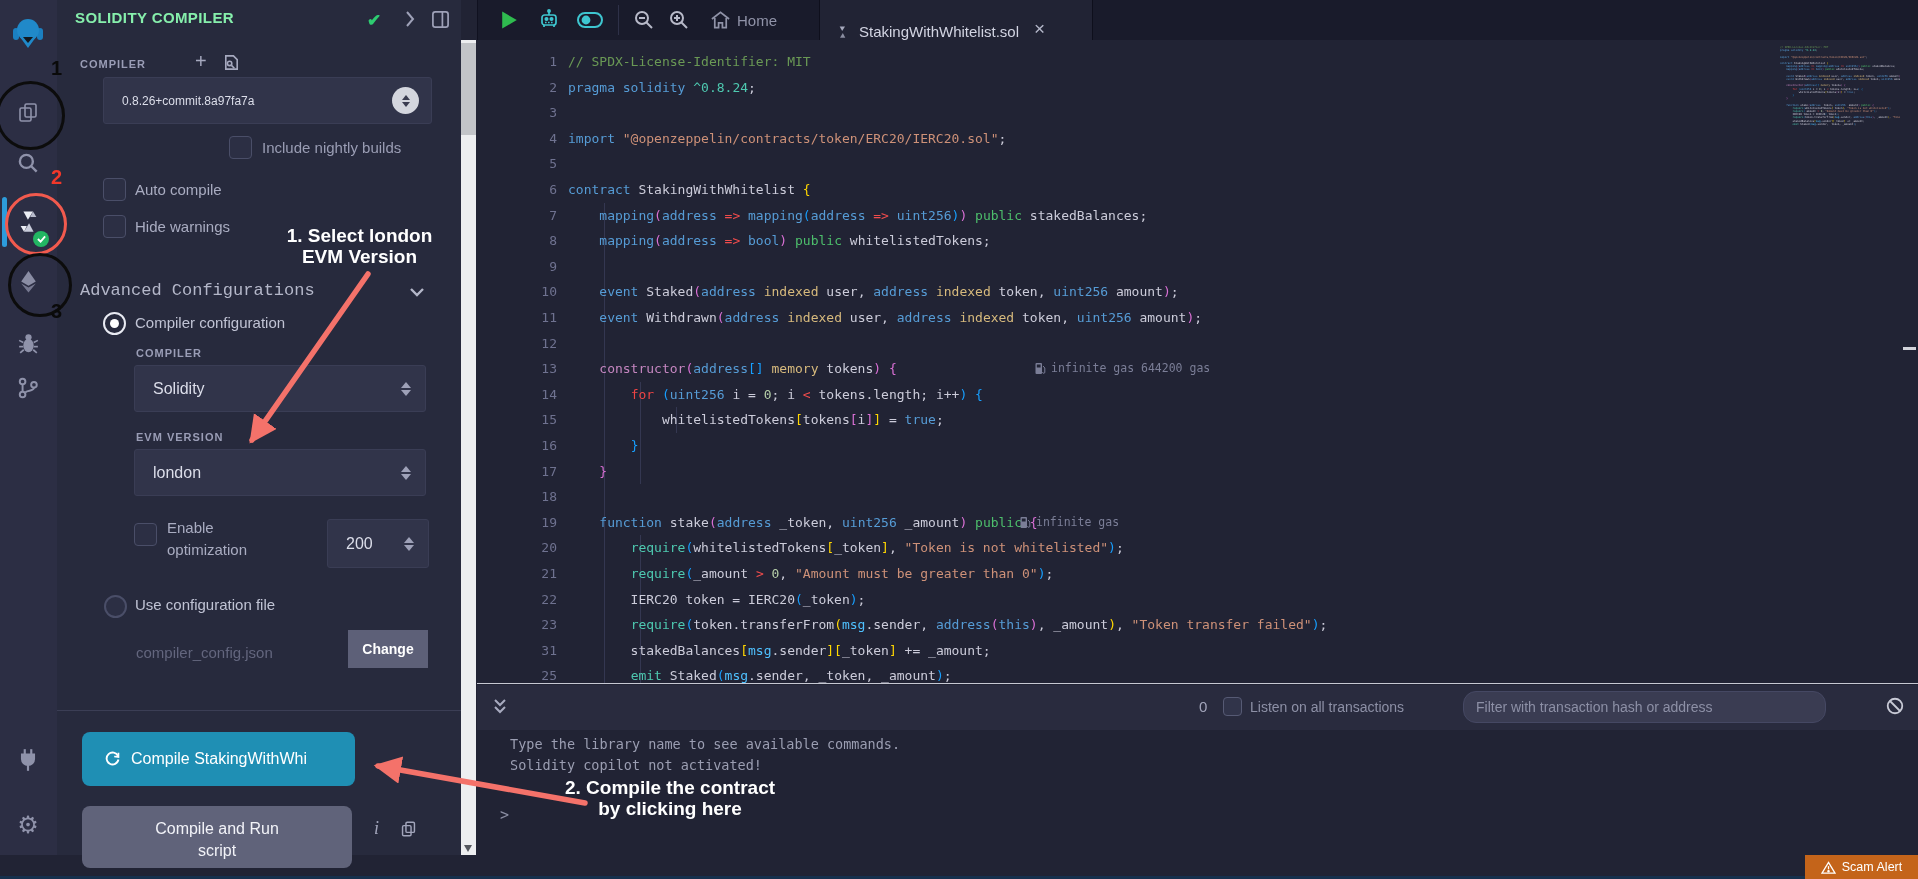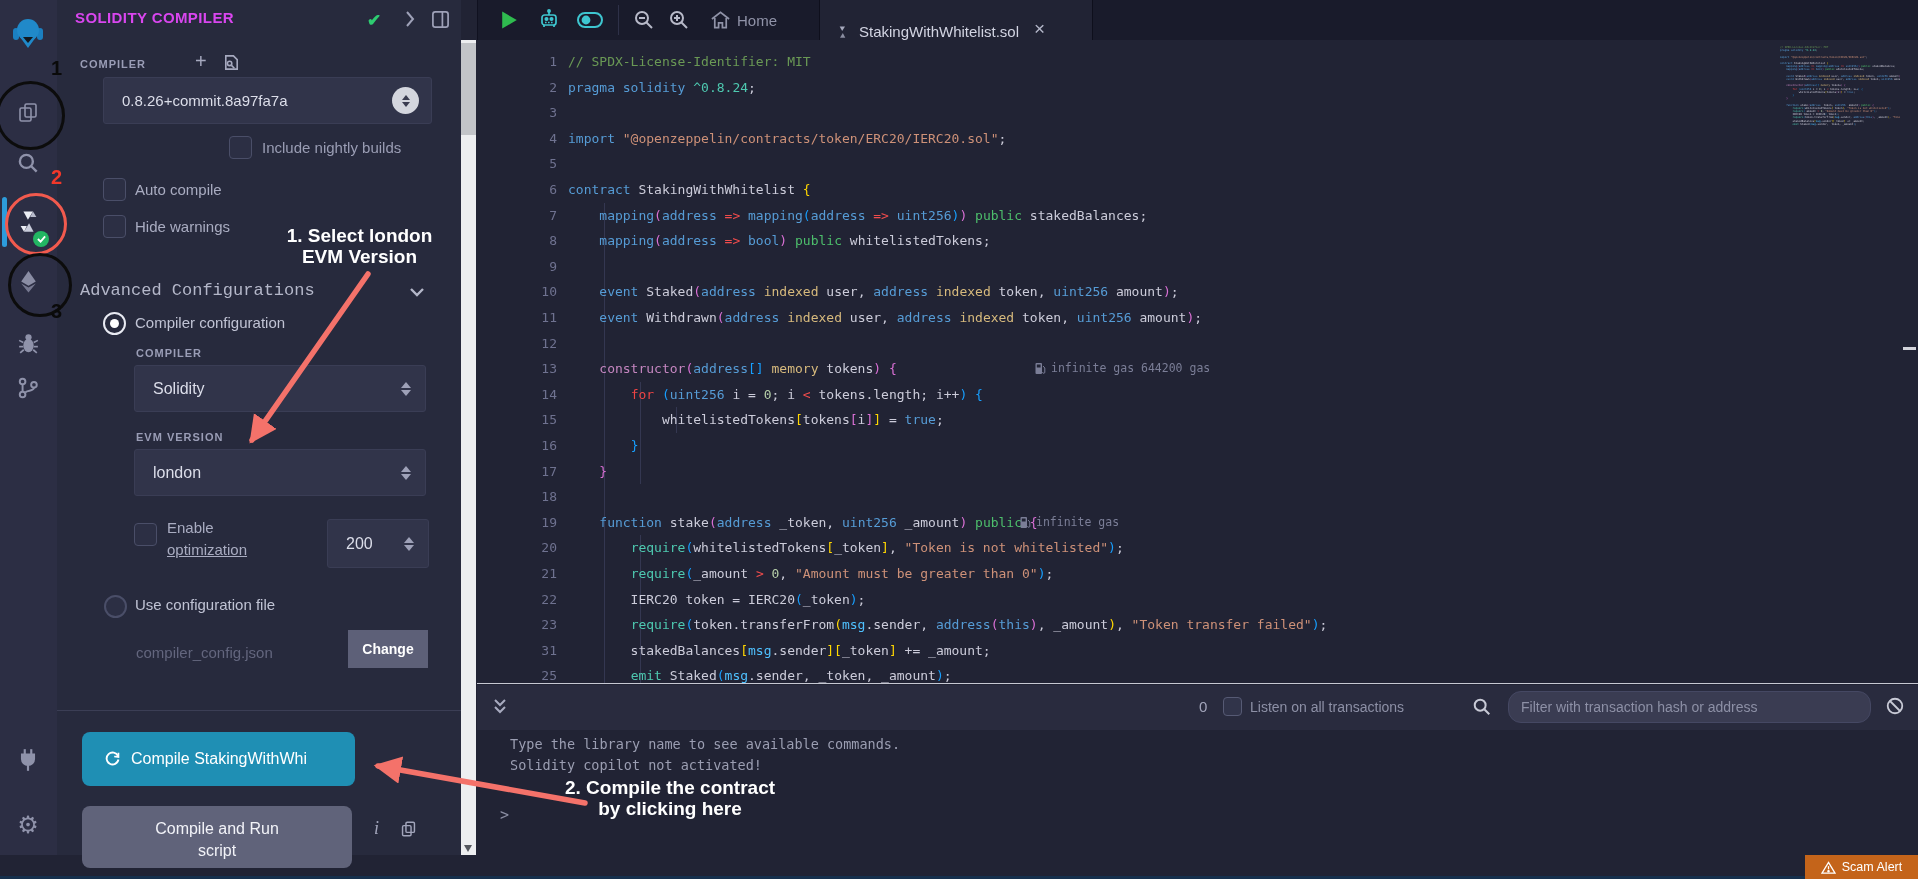--- a/index.html
+++ b/index.html
@@ -9,24 +9,24 @@
 
   
   #rail{position:absolute;left:0;top:0;width:57px;height:855px;background:#2c2e44;border-right:1px solid #1d1f30;}
   .rail-icon{position:absolute;left:0;width:56px;height:46px;display:flex;align-items:center;justify-content:center;color:#8f92aa;cursor:pointer;}
   .rail-icon svg{display:block;}
   #active-bar{position:absolute;left:2px;top:197px;width:5px;height:50px;background:#2d9cdb;border-radius:3px;}
   #compiler-badge{position:absolute;left:33px;top:231px;width:16px;height:16px;border-radius:50%;background:#23b663;display:flex;align-items:center;justify-content:center;}
 
   
   #panel{position:absolute;left:57px;top:0;width:404px;height:855px;background:#272a3d;}
-  #panel-title{position:absolute;left:18px;top:9px;font-size:15px;font-weight:700;letter-spacing:.4px;color:#d946ef;}
+  #panel-title{position:absolute;left:18px;top:9px;font-size:15px;font-weight:700;letter-spacing:.4px;color:#86efac;}
   .sec-label{font-size:11px;letter-spacing:1px;color:#9a9db6;font-weight:700;}
   .sel{position:absolute;background:#31344a;border:1px solid #3a3d55;border-radius:3px;display:flex;align-items:center;color:#dcdeea;}
-  .sel .sel-txt{font-size:15px;padding-left:18px;}
+  .sel .sel-txt{font-size:12px;padding-left:18px;}
   .updown{position:absolute;right:14px;top:50%;transform:translateY(-50%);display:flex;flex-direction:column;gap:2px;}
   .updown i{display:block;width:0;height:0;border-left:5px solid transparent;border-right:5px solid transparent;}
   .updown i.u{border-bottom:6px solid #9ea1b8;}
   .updown i.d{border-top:6px solid #9ea1b8;}
   .cb{position:absolute;width:21px;height:21px;background:#2c2f44;border:1.5px solid #4a4e68;border-radius:4px;}
   .cb.small{width:17px;height:17px;background:#31344a;border-color:#565a74;}
   .cblabel{position:absolute;font-size:15px;color:#a9acc1;}
   .radio{position:absolute;width:19px;height:19px;border-radius:50%;}
   .radio.sel-on{border:2px solid #e8eaf2;display:flex;align-items:center;justify-content:center;}
   .radio.sel-on::after{content:"";width:9px;height:9px;border-radius:50%;background:#ffffff;}
@@ -63,21 +63,21 @@
   .tk-b1{color:#ffd700;} .tk-b2{color:#da70d6;} .tk-b3{color:#179fff;}
   #minimap{position:absolute;left:1303px;top:6px;width:120px;overflow:hidden;}
   #minimap .mrow{white-space:pre;font-family:"DejaVu Sans Mono",monospace;font-size:2.6px;line-height:3.2px;}
   #editor-scroll-marker{position:absolute;left:1903px;top:347px;width:13px;height:3px;background:#d2d3da;}
 
   
   #terminal{position:absolute;left:477px;top:683px;width:1441px;height:172px;background:#212334;border-top:1.5px solid #c6c8d2;}
   #term-bar{position:absolute;left:0;top:1px;width:1441px;height:45px;background:#292b3e;display:block;}
   #term-count{position:absolute;left:722px;top:13px;font-size:15px;color:#a2a5ba;}
   #term-listen-label{position:absolute;left:773px;top:14px;font-size:14px;color:#8d90a6;}
-  #term-input{position:absolute;left:1031px;top:6px;width:363px;height:32px;background:#3a3c52;border:1px solid #454863;border-radius:13px;color:#c6c9da;font-size:14px;padding:0 12px;box-sizing:border-box;font-family:"Liberation Sans",sans-serif;}
+  #term-input{position:absolute;left:986px;top:6px;width:363px;height:32px;background:#3a3c52;border:1px solid #454863;border-radius:13px;color:#c6c9da;font-size:14px;padding:0 12px;box-sizing:border-box;font-family:"Liberation Sans",sans-serif;}
   #term-input::placeholder{color:#8d90a6;}
   .term-line{position:absolute;left:33px;white-space:pre;font-family:"DejaVu Sans Mono",monospace;font-size:13.5px;color:#9b9eb2;}
   #term-prompt{position:absolute;left:23px;top:122px;font-family:"DejaVu Sans Mono",monospace;font-size:15px;color:#8a8da2;}
 
   
   #statusbar{position:absolute;left:0;top:855px;width:1918px;height:21px;background:#3e5a6e;color:#eef1f5;font-size:13px;}
   #statusbar-strip{position:absolute;left:0;top:876px;width:1918px;height:3px;background:#16304d;}
   #status-left{position:absolute;left:46px;top:3px;cursor:pointer;}
   #status-tip{position:absolute;left:925px;top:3px;display:flex;gap:6px;align-items:center;}
   #status-copilot{position:absolute;left:1638px;top:3px;cursor:pointer;}
@@ -235,21 +235,21 @@
     <div class="sel" style="left:77px;top:449px;width:290px;height:45px;">
       <span class="sel-txt" style="font-size:16px;">london</span>
       <span class="updown">
           <i class="u"></i>
           <i class="d"></i>
         </span>
     </div>
 
     <div class="cb" style="left:77px;top:523px;"></div>
     <div class="cblabel" style="left:110px;top:519px;">Enable</div>
-    <div class="cblabel" style="left:110px;top:541px;text-decoration:underline;">optimization</div>
+    <div class="cblabel" style="left:110px;top:541px;">optimization</div>
     <div class="sel" style="left:270px;top:519px;width:100px;height:47px;">
       <span class="sel-txt" style="font-size:16px;">200</span>
       <span class="updown">
           <i class="u"></i>
           <i class="d"></i>
         </span>
     </div>
 
     <div class="radio sel-off" style="left:47px;top:595px;"></div>
     <div class="cblabel" style="left:78px;top:596px;color:#c0c3d4;">Use configuration file</div>

